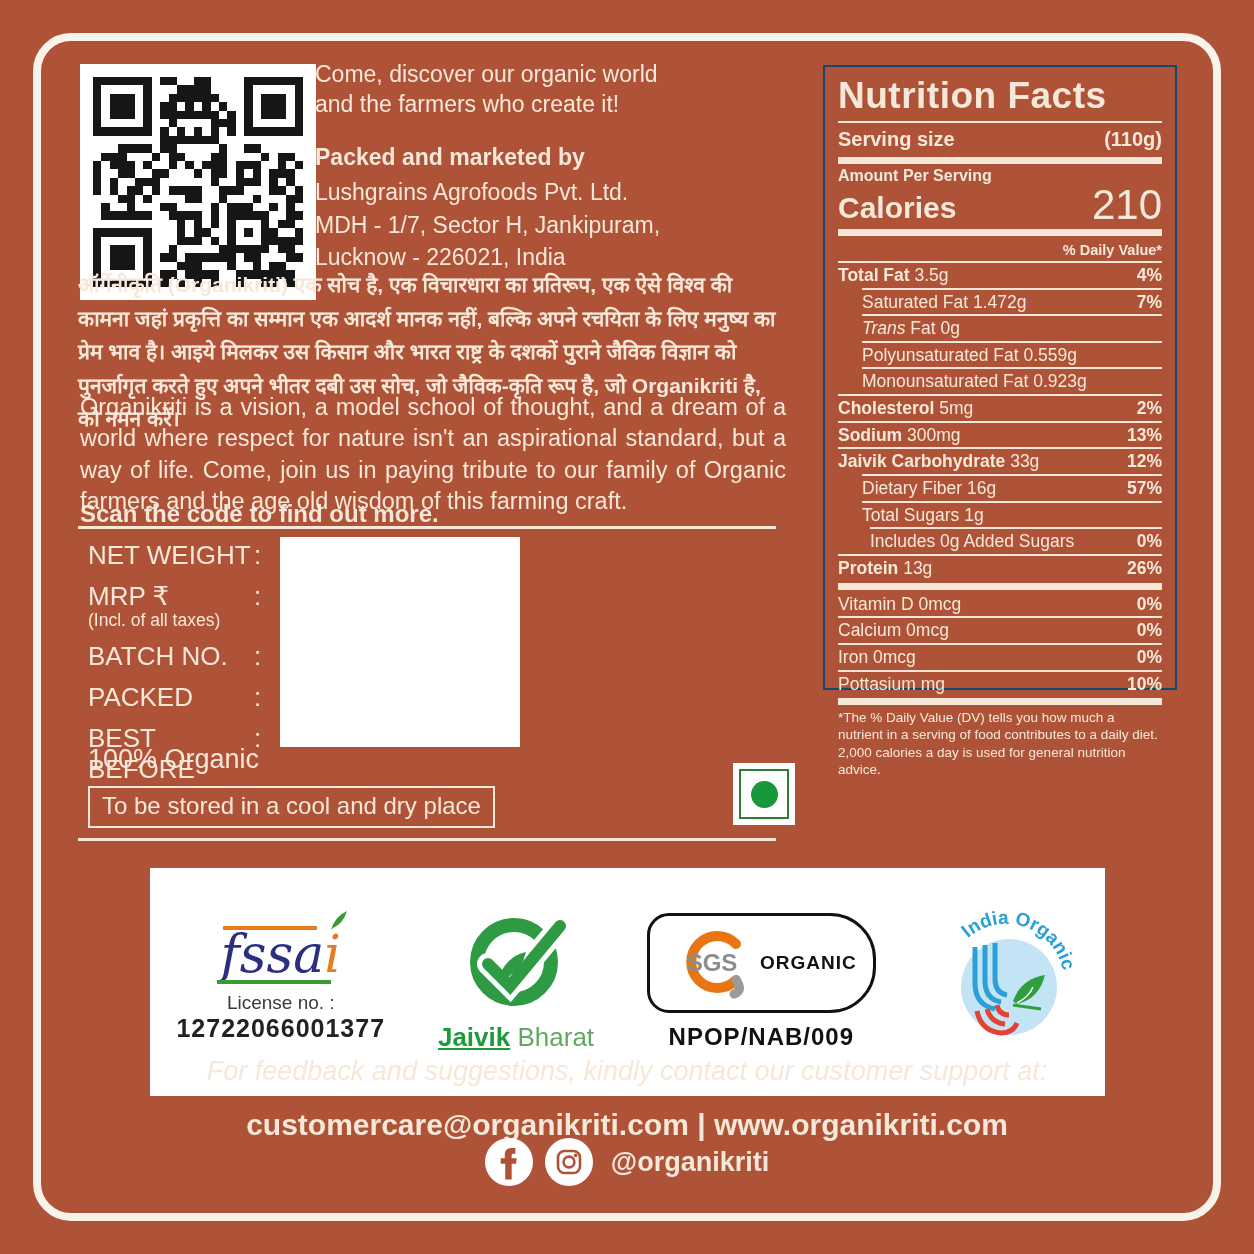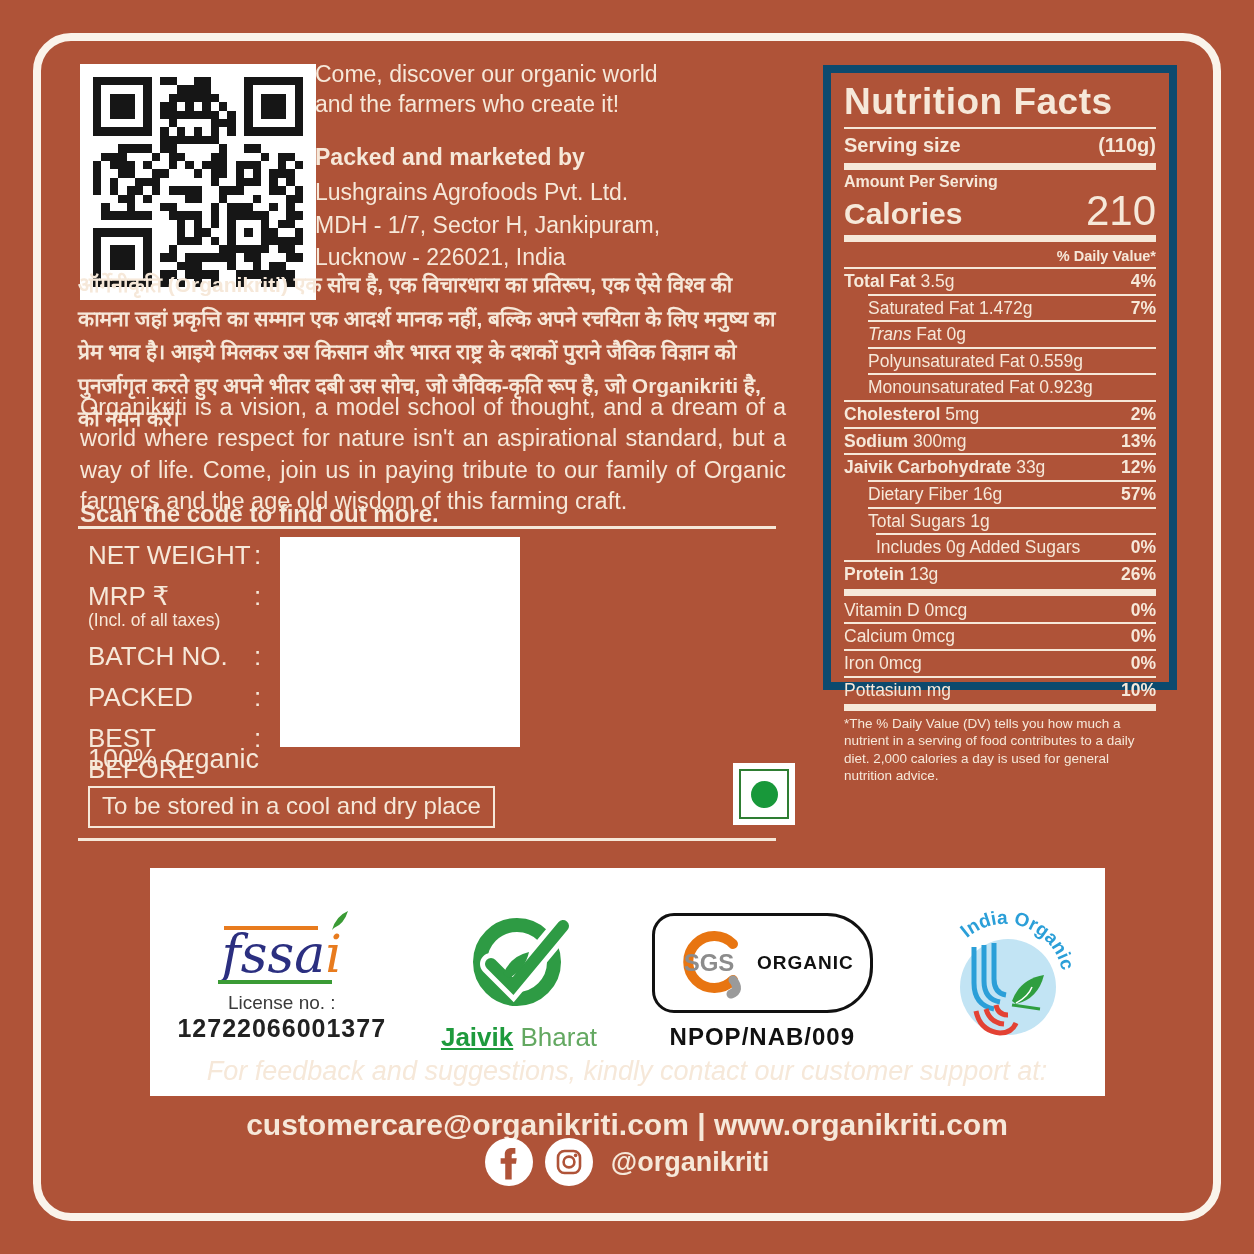--- a/index.html
+++ b/index.html
@@ -24,21 +24,21 @@
   .d-row .lab{width:166px;}
   .d-row .note{font-size:17.5px;font-weight:normal;margin-top:-2px;}
   .value-box{position:absolute;left:280px;top:537px;width:240px;height:210px;background:#fff;}
   .organic-claim{position:absolute;left:88px;top:744px;font-size:27px;}
   .storage{position:absolute;left:88px;top:786px;border:2px solid #F6E8D9;padding:4px 12px 6px 12px;font-size:24px;}
   .veg{position:absolute;left:733px;top:763px;width:62px;height:62px;background:#fff;}
   .veg .in{position:absolute;left:6px;top:6px;right:6px;bottom:6px;border:2px solid #2E7D32;}
   .veg .dot{position:absolute;left:50%;top:50%;width:27px;height:27px;margin:-13.5px 0 0 -13.5px;border-radius:50%;background:#18983A;}
 
   
-  .nutri{position:absolute;left:823px;top:65px;width:354px;height:625px;border:8px solid #0c4a6e;box-sizing:border-box;padding:8px 13px;}
+  .nutri{position:absolute;left:823px;top:65px;width:354px;height:625px;border:2px solid #0c4a6e;box-sizing:border-box;padding:8px 13px;}
   .n-title{font-size:37px;font-weight:bold;letter-spacing:.5px;}
   .n-hairline{height:2px;background:#F6E8D9;margin:4px 0 3px 0;}
   .n-serving{display:flex;justify-content:space-between;font-size:20px;font-weight:bold;padding:2px 0 4px 0;}
   .n-thick{height:7px;background:#F6E8D9;margin:2px 0;}
   .n-aps{font-size:16px;font-weight:bold;margin-top:3px;}
   .n-cal{display:flex;justify-content:space-between;align-items:flex-end;margin:0 0 4px 0;}
   .n-cal .cl{font-size:30px;font-weight:bold;}
   .n-cal .cv{font-size:42px;line-height:.95;}
   .n-dvh{text-align:right;font-size:14.5px;font-weight:bold;padding:4px 0 3px 0;}
   .n-row{display:flex;justify-content:space-between;border-top:2px solid #F6E8D9;padding:2px 0;font-size:17.5px;line-height:1.18;}
@@ -54,21 +54,21 @@
   .fssai-word{font-family:"DejaVu Serif","Liberation Serif",serif;font-style:italic;font-size:52px;line-height:1;color:#2B2F80;position:relative;display:inline-block;padding:6px 4px 2px 4px;}
   .fssai-word .i2c{color:#E87B1E;}
   .fssai-word .bar-top{position:absolute;left:6px;right:28px;top:4px;height:4px;background:#E87B1E;}
   .fssai-word .bar-bot{position:absolute;left:0;right:14px;bottom:-2px;height:4px;background:#3A9B35;}
   .fssai-word .leaf{position:absolute;right:-6px;top:-14px;}
   .fssai-lic{font-size:19px;color:#3a3a3a;margin-top:10px;}
   .fssai-num{font-size:25px;font-weight:bold;color:#222;letter-spacing:1px;}
   .jaivik-name{font-size:26px;margin-top:2px;}
   .jaivik-name .jb{color:#1E9A3C;font-weight:bold;text-decoration:underline;}
   .jaivik-name .bh{color:#63A861;}
-  .sgs-box{display:inline-flex;align-items:center;border:3px solid #111;border-radius:22px 46px 46px 22px;padding:8px 16px 8px 16px;}
+  .sgs-box{display:inline-flex;align-items:center;border:3px solid #111;border-radius:22px 46px 46px 22px;padding:8px 16px 8px 24px;}
   .sgs-organic{font-size:19px;font-weight:bold;color:#111;letter-spacing:1px;margin-left:8px;}
   .sgs-num{font-size:24px;font-weight:bold;color:#111;margin-top:10px;letter-spacing:1px;}
 
   
   .fb-line1{position:absolute;left:0;right:0;top:1056px;text-align:center;font-size:27px;font-style:italic;}
   .fb-line2{position:absolute;left:0;right:0;top:1108px;text-align:center;font-size:30px;font-weight:bold;}
   .social{position:absolute;left:0;right:0;top:1138px;display:flex;align-items:center;justify-content:center;gap:12px;}
   .social .handle{font-size:27px;font-weight:bold;margin-left:6px;}
   .sicon{width:48px;height:48px;border-radius:50%;background:#fff;position:relative;}
   .sicon svg{position:absolute;left:0;top:0;}

